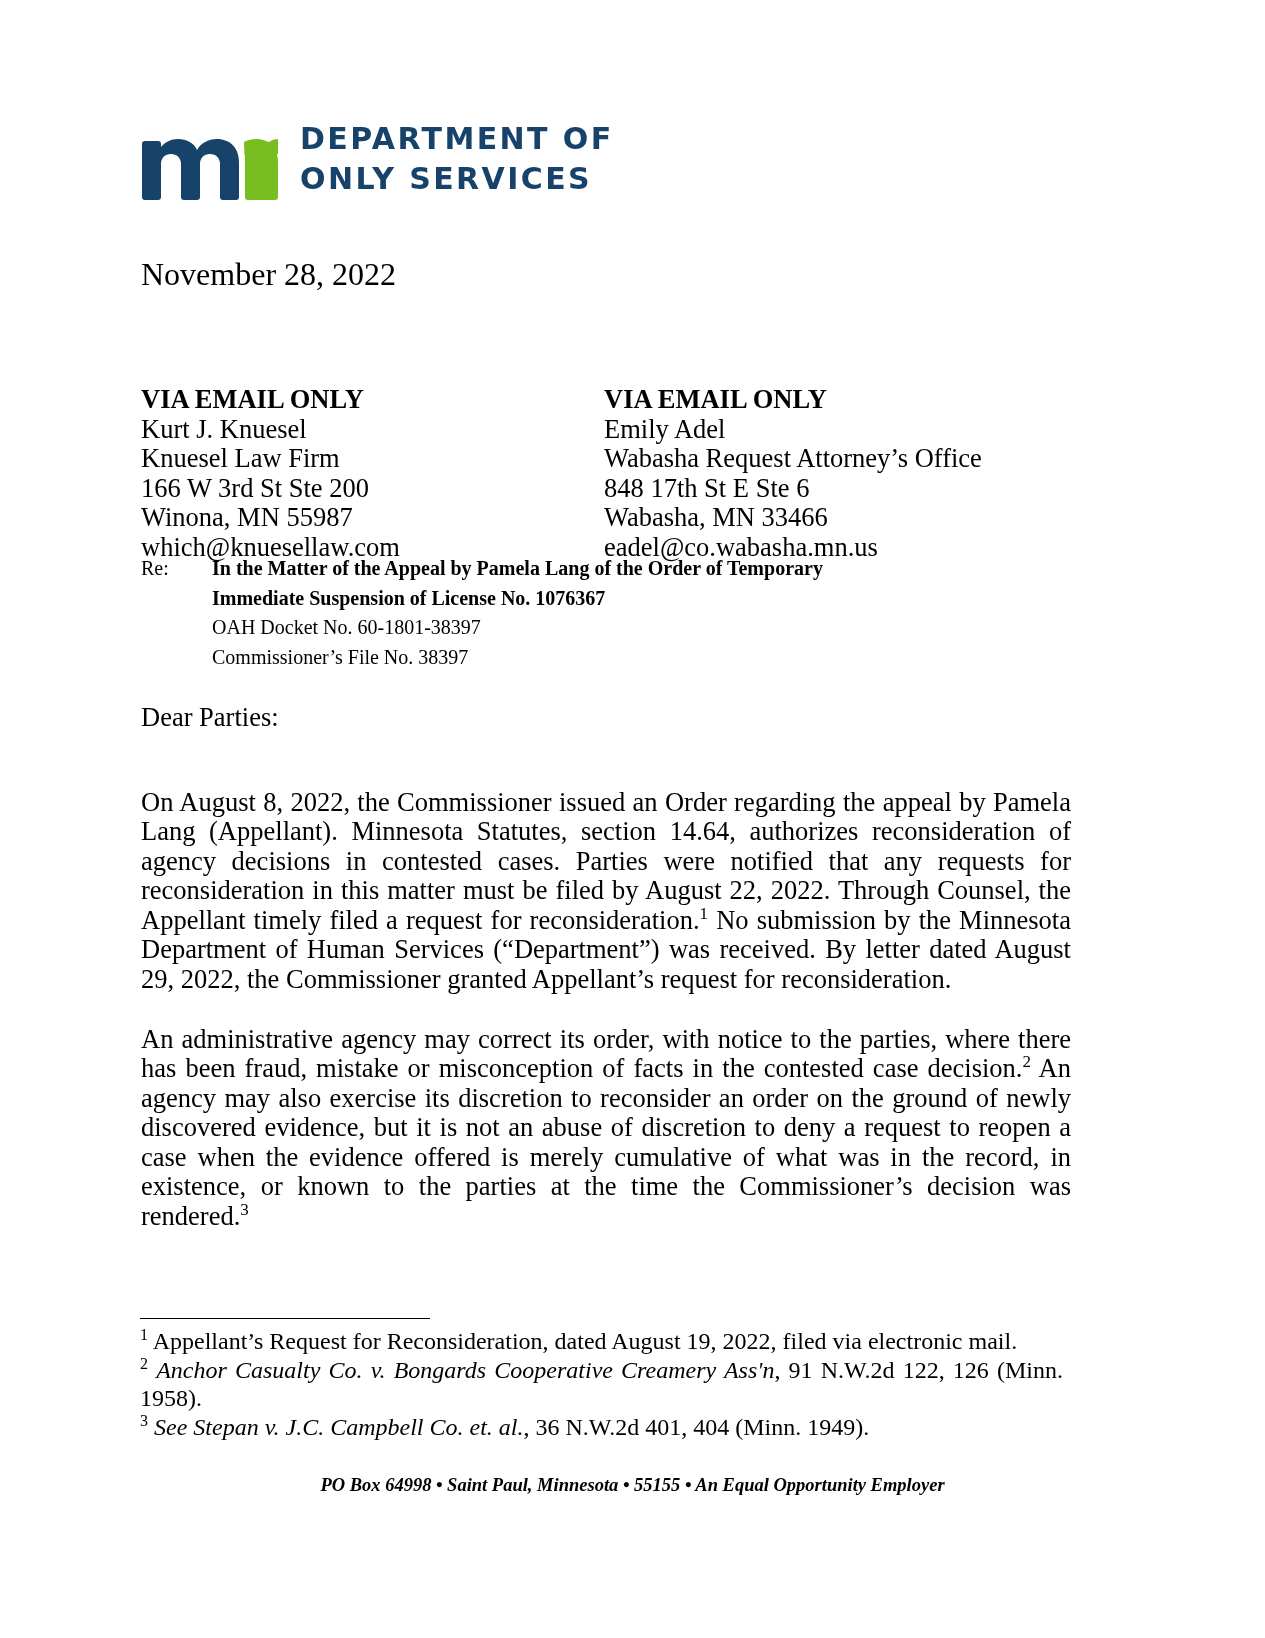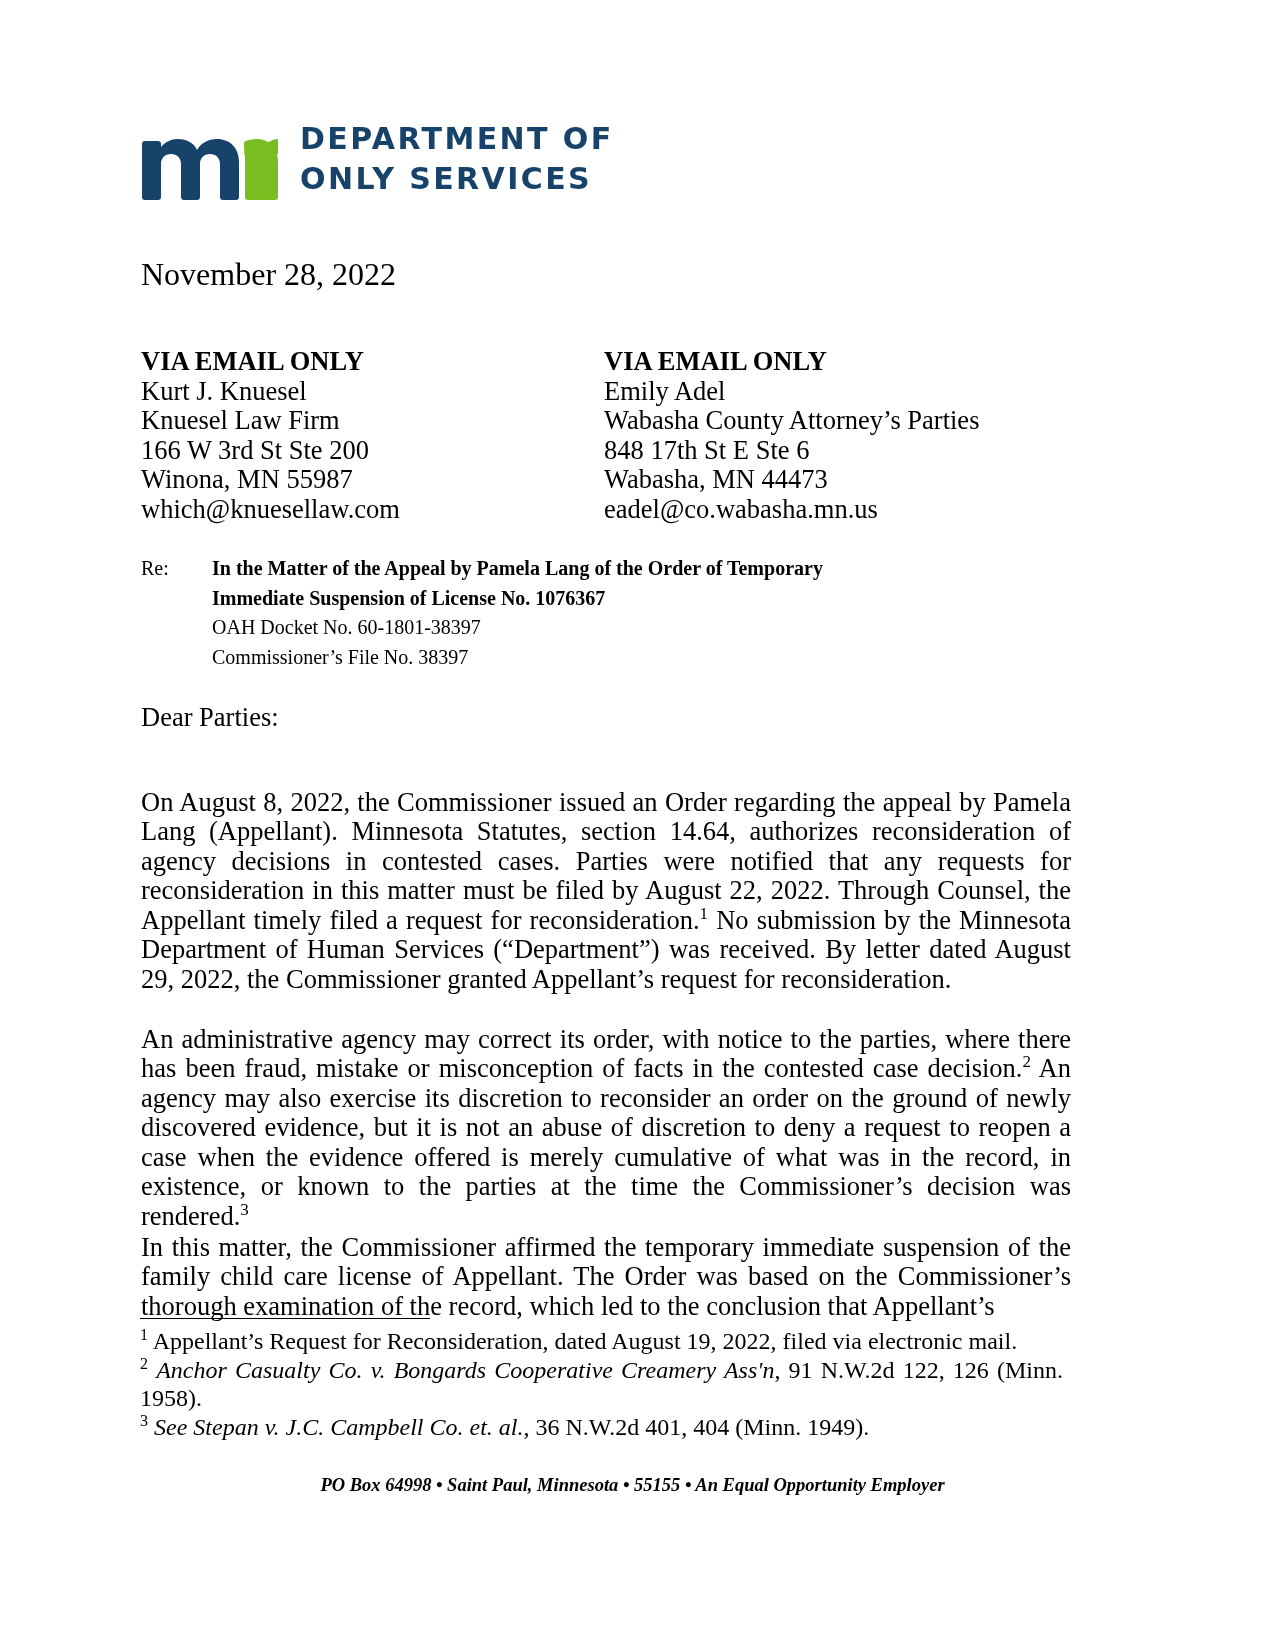--- a/index.html
+++ b/index.html
@@ -64,20 +64,21 @@
   .addr-block {
     position: absolute;
     top: 347px;
     font-size: 26.5px;
     line-height: 29.5px;
   }
   .addr-left  { left: 141px; }
   .addr-right { left: 604px; }
   .addr-block .hdr {
     font-weight: bold;
+    margin-top: 38px;
   }
   .addr-block div { white-space: nowrap; }
 
   
   .re-block {
     position: absolute;
     left: 141px;
     top: 554px;
     width: 960px;
     font-size: 20px;
@@ -200,43 +201,42 @@
     <div>Kurt J. Knuesel</div>
     <div>Knuesel Law Firm</div>
     <div>166 W 3rd St Ste 200</div>
     <div>Winona, MN 55987</div>
     <div>which@knuesellaw.com</div>
   </div>
 
   <div class="addr-block addr-right">
     <div class="hdr">VIA EMAIL ONLY</div>
     <div>Emily Adel</div>
-    <div>Wabasha County Attorney’s Parties</div>
+    <div>Wabasha Request Attorney’s Office</div>
     <div>848 17th St E Ste 6</div>
-    <div>Wabasha, MN 44473</div>
+    <div>Wabasha, MN 33466</div>
     <div>eadel@co.wabasha.mn.us</div>
   </div>
 
   <div class="re-block">
     <div class="re-label">Re:</div>
     <div class="re-body">
       <div class="strong">In the Matter of the Appeal by Pamela Lang of the Order of Temporary</div>
       <div class="strong">Immediate Suspension of License No. 1076367</div>
       <div>OAH Docket No. 60-1801-38397</div>
       <div>Commissioner’s File No. 38397</div>
     </div>
   </div>
 
   <div class="salutation">Dear Parties:</div>
 
   <p class="body-text para-1"><span>On August 8, 2022, the Commissioner issued an Order regarding the appeal by Pamela Lang (Appellant). Minnesota Statutes, section 14.64, authorizes reconsideration of agency decisions in contested cases. Parties were notified that any requests for reconsideration in this matter must be filed by August 22, 2022. Through Counsel, the Appellant timely filed a request for reconsideration.</span><sup class="fn">1</sup><span> No submission by the Minnesota Department of Human Services (“Department”) was received. By letter dated August 29, 2022, the Commissioner granted Appellant’s request for reconsideration.</span></p>
 
   <p class="body-text para-2"><span>An administrative agency may correct its order, with notice to the parties, where there has been fraud, mistake or misconception of facts in the contested case decision.</span><sup class="fn">2</sup><span> An agency may also exercise its discretion to reconsider an order on the ground of newly discovered evidence, but it is not an abuse of discretion to deny a request to reopen a case when the evidence offered is merely cumulative of what was in the record, in existence, or known to the parties at the time the Commissioner’s decision was rendered.</span><sup class="fn">3</sup></p>
 
-  <p class="body-text para-3">In this matter, the Commissioner affirmed the temporary immediate suspension of the family child care license of Appellant. The Order was based on the Commissioner’s thorough examination of the record, which led to the conclusion that Appellant’s</p>
 
   <div class="fn-rule"></div>
 
   <div class="footnotes">
     <div class="fnote"><span class="fnum">1</span> <span>Appellant’s Request for Reconsideration, dated August 19, 2022, filed via electronic mail.</span></div>
     <div class="fnote"><span class="fnum">2</span> <i>Anchor Casualty Co. v. Bongards Cooperative Creamery Ass'n</i><span>, 91 N.W.2d 122, 126 (Minn. 1958).</span></div>
     <div class="fnote"><span class="fnum">3</span> <i>See Stepan v. J.C. Campbell Co. et. al.</i><span>, 36 N.W.2d 401, 404 (Minn. 1949).</span></div>
   </div>
 
   <div class="page-footer">PO Box 64998 • Saint Paul, Minnesota • 55155 • An Equal Opportunity Employer</div>

